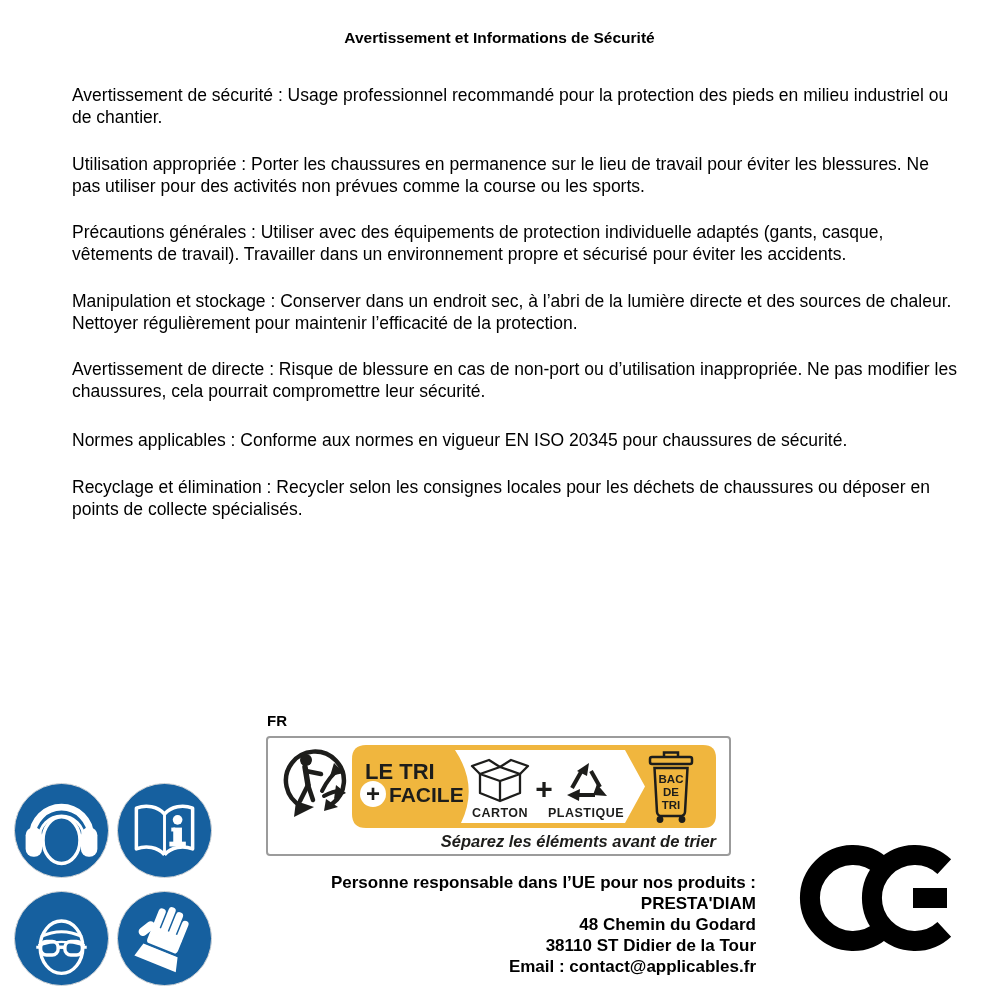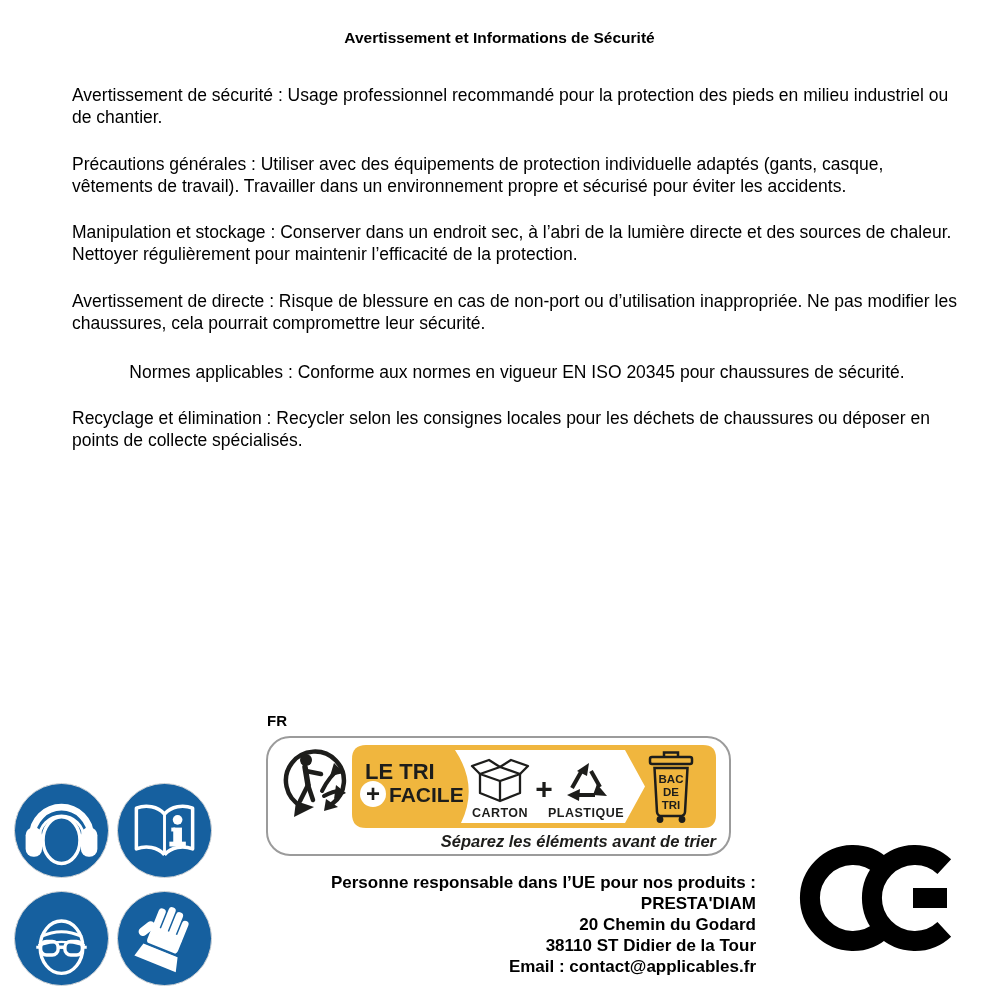--- a/index.html
+++ b/index.html
@@ -2,41 +2,42 @@
 <html><head>
 <meta charset="utf-8">
 <style>
   html,body{margin:0;padding:0;background:#fff;}
   .page{position:relative;width:999px;height:1005px;background:#fff;overflow:hidden;
         font-family:"Liberation Sans",sans-serif;color:#000;}
   .title{position:absolute;top:29px;left:0;width:100%;text-align:center;
          font-size:15.5px;font-weight:bold;}
   .paras{position:absolute;top:84px;left:72px;width:890px;font-size:17.5px;line-height:22px;}
   .paras p{margin:0 0 24.5px 0;}
-  .paras p.extra-gap{margin-top:27px;text-align:center;}
+  .paras p.extra-gap{margin-top:27px;}
   .fr-code{position:absolute;left:267px;top:712px;font-size:15px;font-weight:bold;}
   .banner{position:absolute;left:266px;top:736px;width:465px;height:120px;box-sizing:border-box;
-          background:#fff;border:2px solid #9b9b9b;border-radius:24px;text-align:center;}
+          background:#fff;border:2px solid #9b9b9b;border-radius:4px;text-align:center;}
   .banner svg{display:block;}
   .pictos{position:absolute;left:13px;top:782px;display:grid;
           grid-template-columns:97px 97px;grid-auto-rows:97px;gap:11px 6px;}
   .resp{position:absolute;left:240px;top:872px;width:516px;text-align:right;
         font-size:17px;font-weight:bold;line-height:21px;}
   .ce{position:absolute;left:797px;top:842px;}
   svg text{font-family:"Liberation Sans",sans-serif;}
 </style>
 </head>
 <body>
 
 <div class="page">
 
   <div class="title">Avertissement et Informations de Sécurité</div>
 
   <div class="paras">
     <p>Avertissement de sécurité : Usage professionnel recommandé pour la protection des pieds en milieu industriel ou de chantier.</p>
+    <p>Utilisation appropriée : Porter les chaussures en permanence sur le lieu de travail pour éviter les blessures. Ne pas utiliser pour des activités non prévues comme la course ou les sports.</p>
     <p>Précautions générales : Utiliser avec des équipements de protection individuelle adaptés (gants, casque, vêtements de travail). Travailler dans un environnement propre et sécurisé pour éviter les accidents.</p>
     <p>Manipulation et stockage : Conserver dans un endroit sec, à l’abri de la lumière directe et des sources de chaleur. Nettoyer régulièrement pour maintenir l’efficacité de la protection.</p>
     <p>Avertissement de directe : Risque de blessure en cas de non-port ou d’utilisation inappropriée. Ne pas modifier les chaussures, cela pourrait compromettre leur sécurité.</p>
     <p class="extra-gap">Normes applicables : Conforme aux normes en vigueur EN ISO 20345 pour chaussures de sécurité.</p>
     <p>Recyclage et élimination : Recycler selon les consignes locales pour les déchets de chaussures ou déposer en points de collecte spécialisés.</p>
   </div>
 
   <div class="pictos">
 
     <svg width="97" height="97" viewBox="0 0 100 100">
@@ -156,21 +157,21 @@
         <text x="24" y="58" text-anchor="middle" font-size="11.5" font-weight="800" fill="#1d1d1b">TRI</text>
       </g>
 
       <text x="448" y="109" text-anchor="end" font-size="16.5" font-weight="bold" font-style="italic" fill="#1D1D1B">Séparez les éléments avant de trier</text>
     </svg>
   </div>
 
   <div class="resp">
     <div>Personne responsable dans l’UE pour nos produits :</div>
     <div>PRESTA'DIAM</div>
-    <div>20 Chemin du Godard</div>
+    <div>48 Chemin du Godard</div>
     <div>38110 ST Didier de la Tour</div>
     <div>Email : contact@applicables.fr</div>
   </div>
 
   <svg class="ce" width="156" height="112" viewBox="0 0 156 112">
     <g stroke="#000" stroke-width="20" fill="none">
       <path d="M 85.3,24.6 A 43,43 0 1 0 85.3,87.4"></path>
       <path d="M 147.3,24.6 A 43,43 0 1 0 147.3,87.4"></path>
     </g>
     <rect x="116" y="46" width="34" height="20" fill="#000"></rect>

